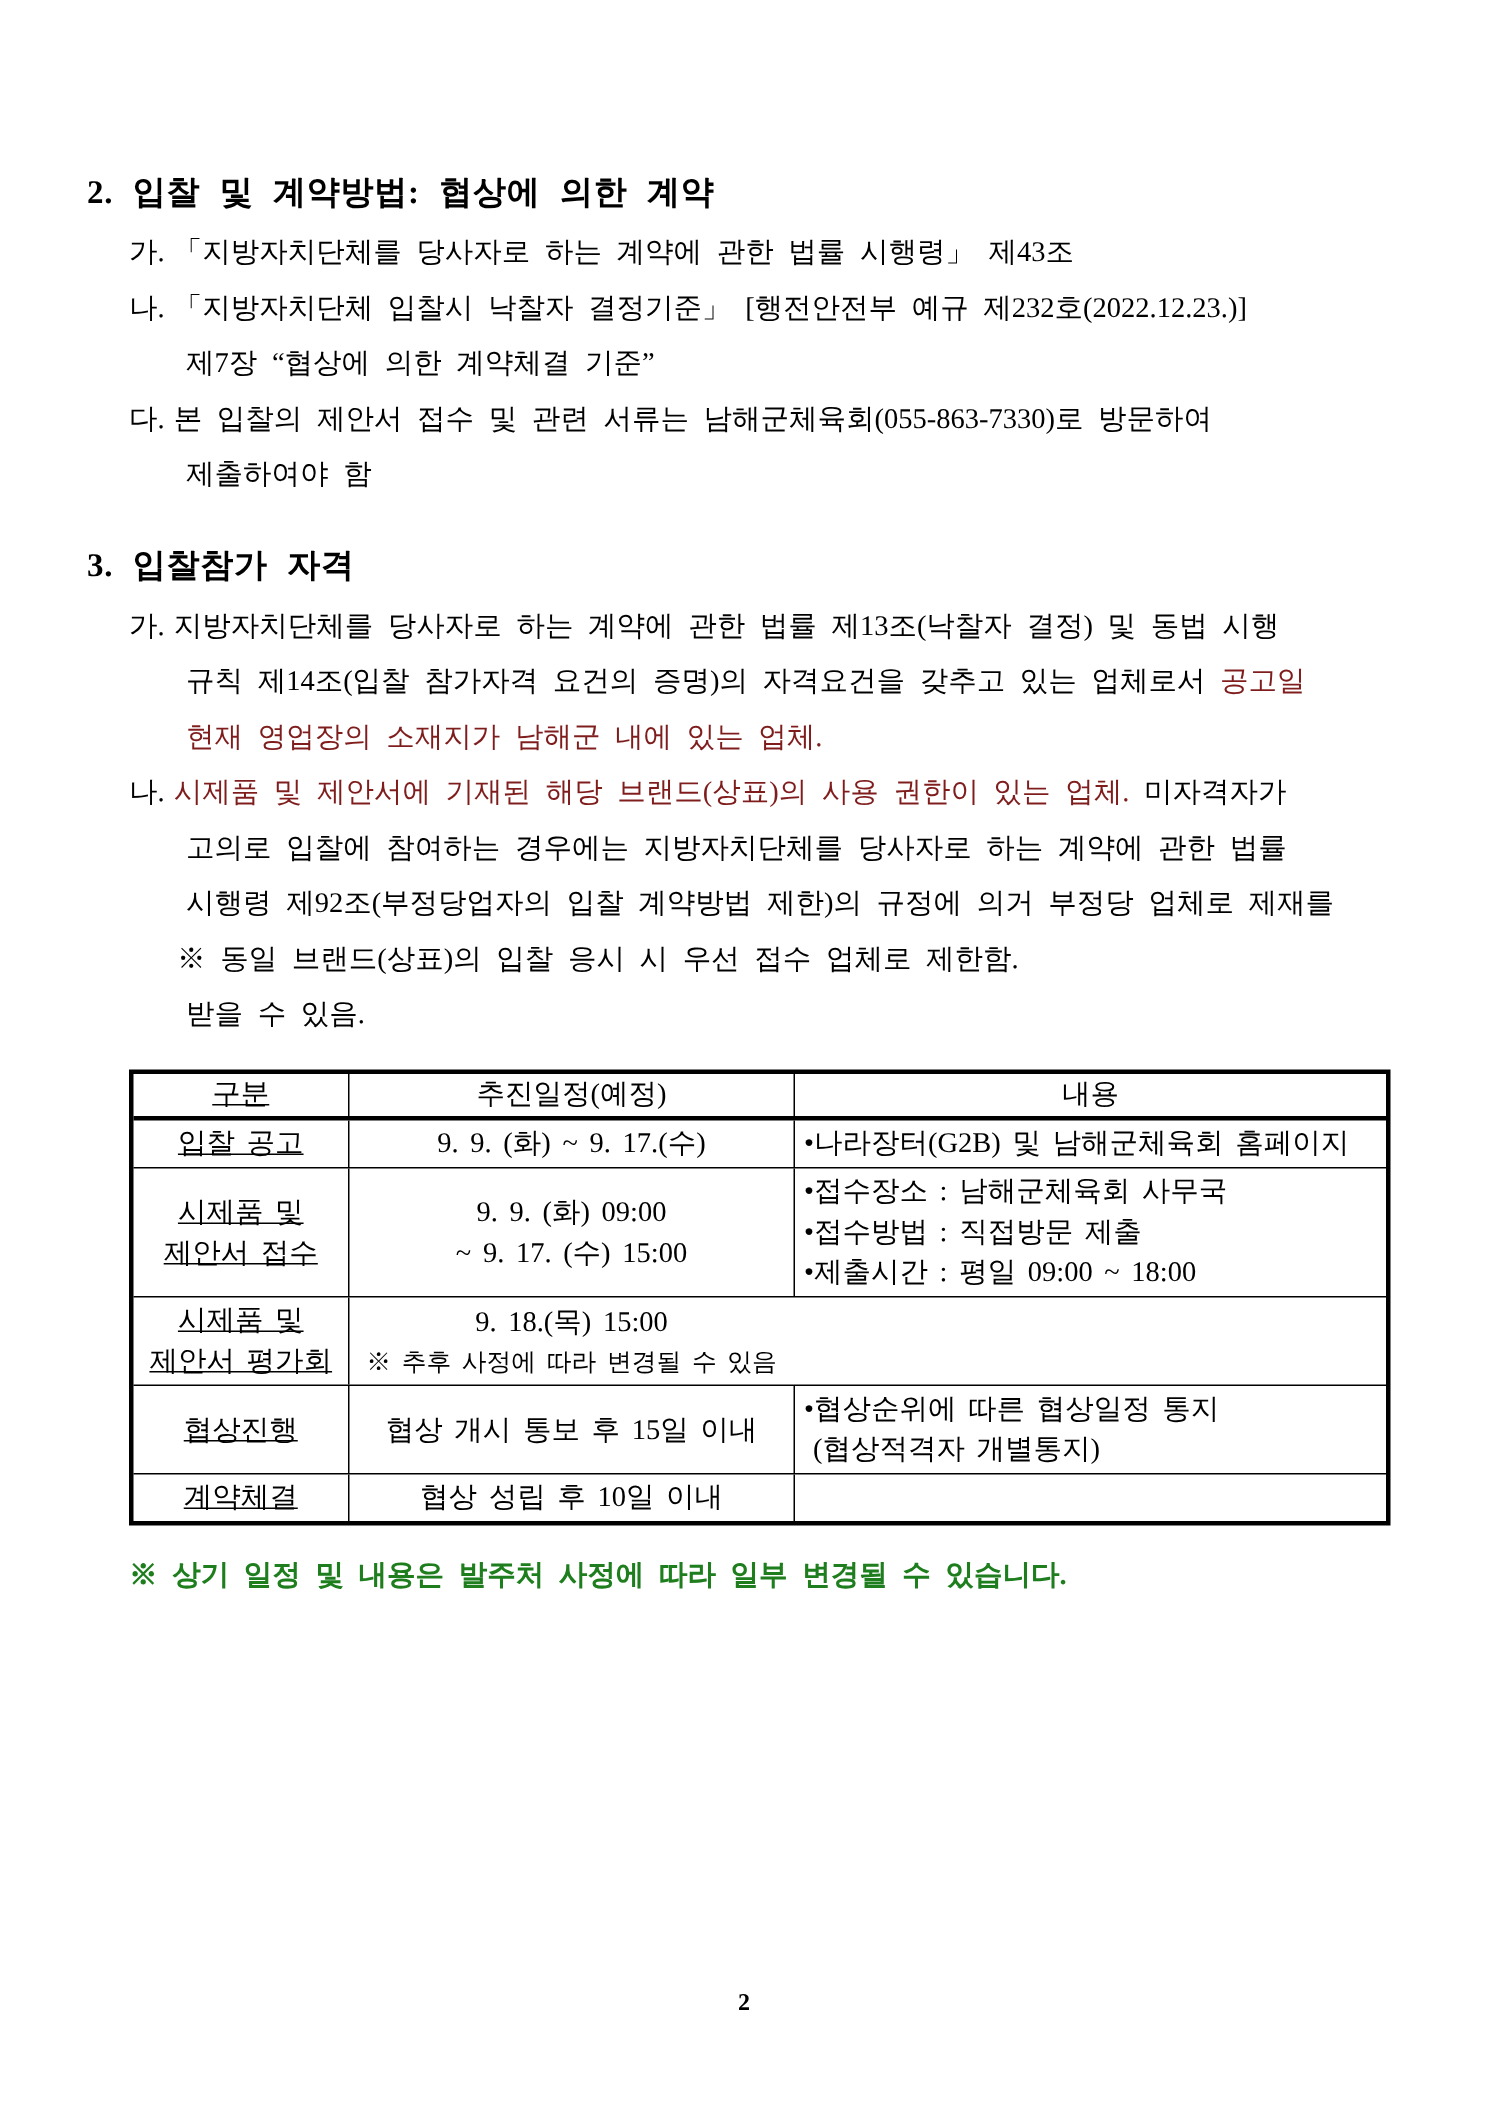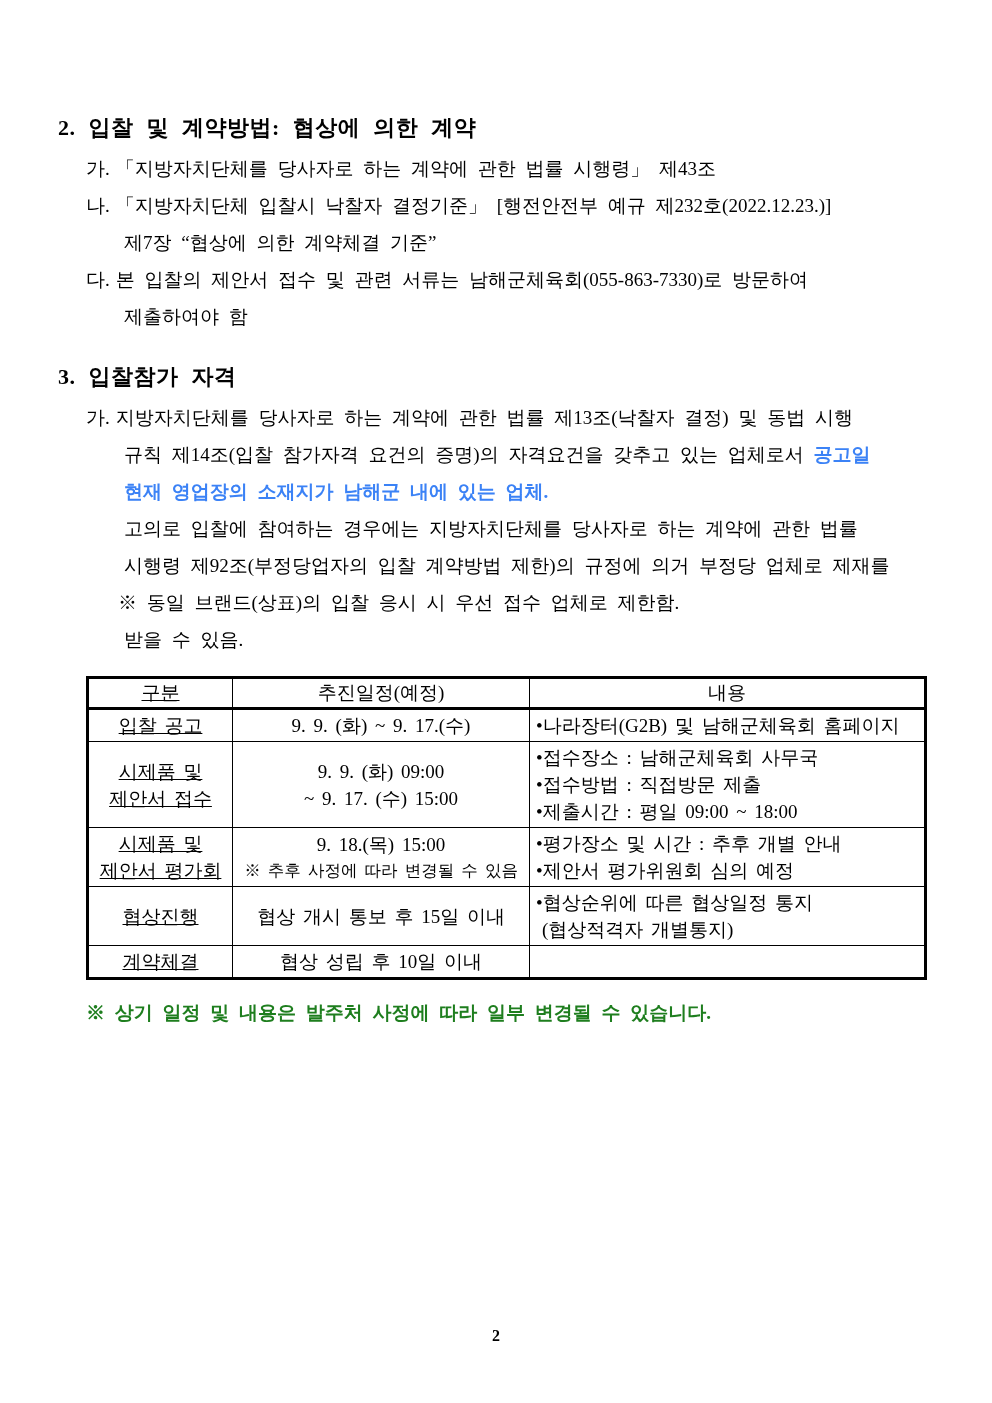--- a/index.html
+++ b/index.html
@@ -28,21 +28,21 @@
   .bline {
     font-size: 19px;
     line-height: 37px;
     word-spacing: 5px;
     white-space: nowrap;
   }
   .ind1 { padding-left: 28px; }
   .ind2 { padding-left: 66px; }
   .ind2b { padding-left: 60px; }
   .lbl { padding-right: 6px; }
-  .blue { color: #3b82f6; font-weight: bold; }
+  .blue { color: #7f1d1d; font-weight: normal; }
   .tablewrap {
     margin: 18px 0 0 28px;
     width: 841px;
     border: 3px solid #000000;
   }
   .tr {
     display: grid;
     grid-template-columns: 143px 297px 1fr;
     border-top: 1px solid #000000;
   }
@@ -94,20 +94,21 @@
       <div class="bline ind2"><span>제출하여야 함</span></div>
     </div>
   </div>
 
   <div>
     <h2 class="sec-heading mt">3. 입찰참가 자격</h2>
     <div class="sec-body">
       <div class="bline ind1"><span class="lbl">가.</span><span>지방자치단체를 당사자로 하는 계약에 관한 법률 제13조(낙찰자 결정) 및 동법 시행</span></div>
       <div class="bline ind2"><span>규칙 제14조(입찰 참가자격 요건의 증명)의 자격요건을 갖추고 있는 업체로서</span><span class="blue"> 공고일</span></div>
       <div class="bline ind2"><span class="blue">현재 영업장의 소재지가 남해군 내에 있는 업체.</span></div>
+      <div class="bline ind1"><span class="lbl">나.</span><span class="blue">시제품 및 제안서에 기재된 해당 브랜드(상표)의 사용 권한이 있는 업체.</span><span> 미자격자가</span></div>
       <div class="bline ind2"><span>고의로 입찰에 참여하는 경우에는 지방자치단체를 당사자로 하는 계약에 관한 법률</span></div>
       <div class="bline ind2"><span>시행령 제92조(부정당업자의 입찰 계약방법 제한)의 규정에 의거 부정당 업체로 제재를</span></div>
       <div class="bline ind2b"><span>※ 동일 브랜드(상표)의 입찰 응시 시 우선 접수 업체로 제한함.</span></div>
       <div class="bline ind2"><span>받을 수 있음.</span></div>
     </div>
   </div>
 
   <div>
 
     <div class="tablewrap">
@@ -147,24 +148,20 @@
 
       <div class="tr">
         <div class="td cmid">
           <div>시제품 및</div>
           <div>제안서 평가회</div>
         </div>
         <div class="td cmid">
           <div>9. 18.(목) 15:00</div>
           <div class="small">※ 추후 사정에 따라 변경될 수 있음</div>
         </div>
-        <div class="td cleft cmid">
-          <div>•평가장소 및 시간 : 추후 개별 안내</div>
-          <div>•제안서 평가위원회 심의 예정</div>
-        </div>
       </div>
 
       <div class="tr">
         <div class="td cmid">
           <div>협상진행</div>
         </div>
         <div class="td cmid">
           <div>협상 개시 통보 후 15일 이내</div>
         </div>
         <div class="td cleft cmid">

